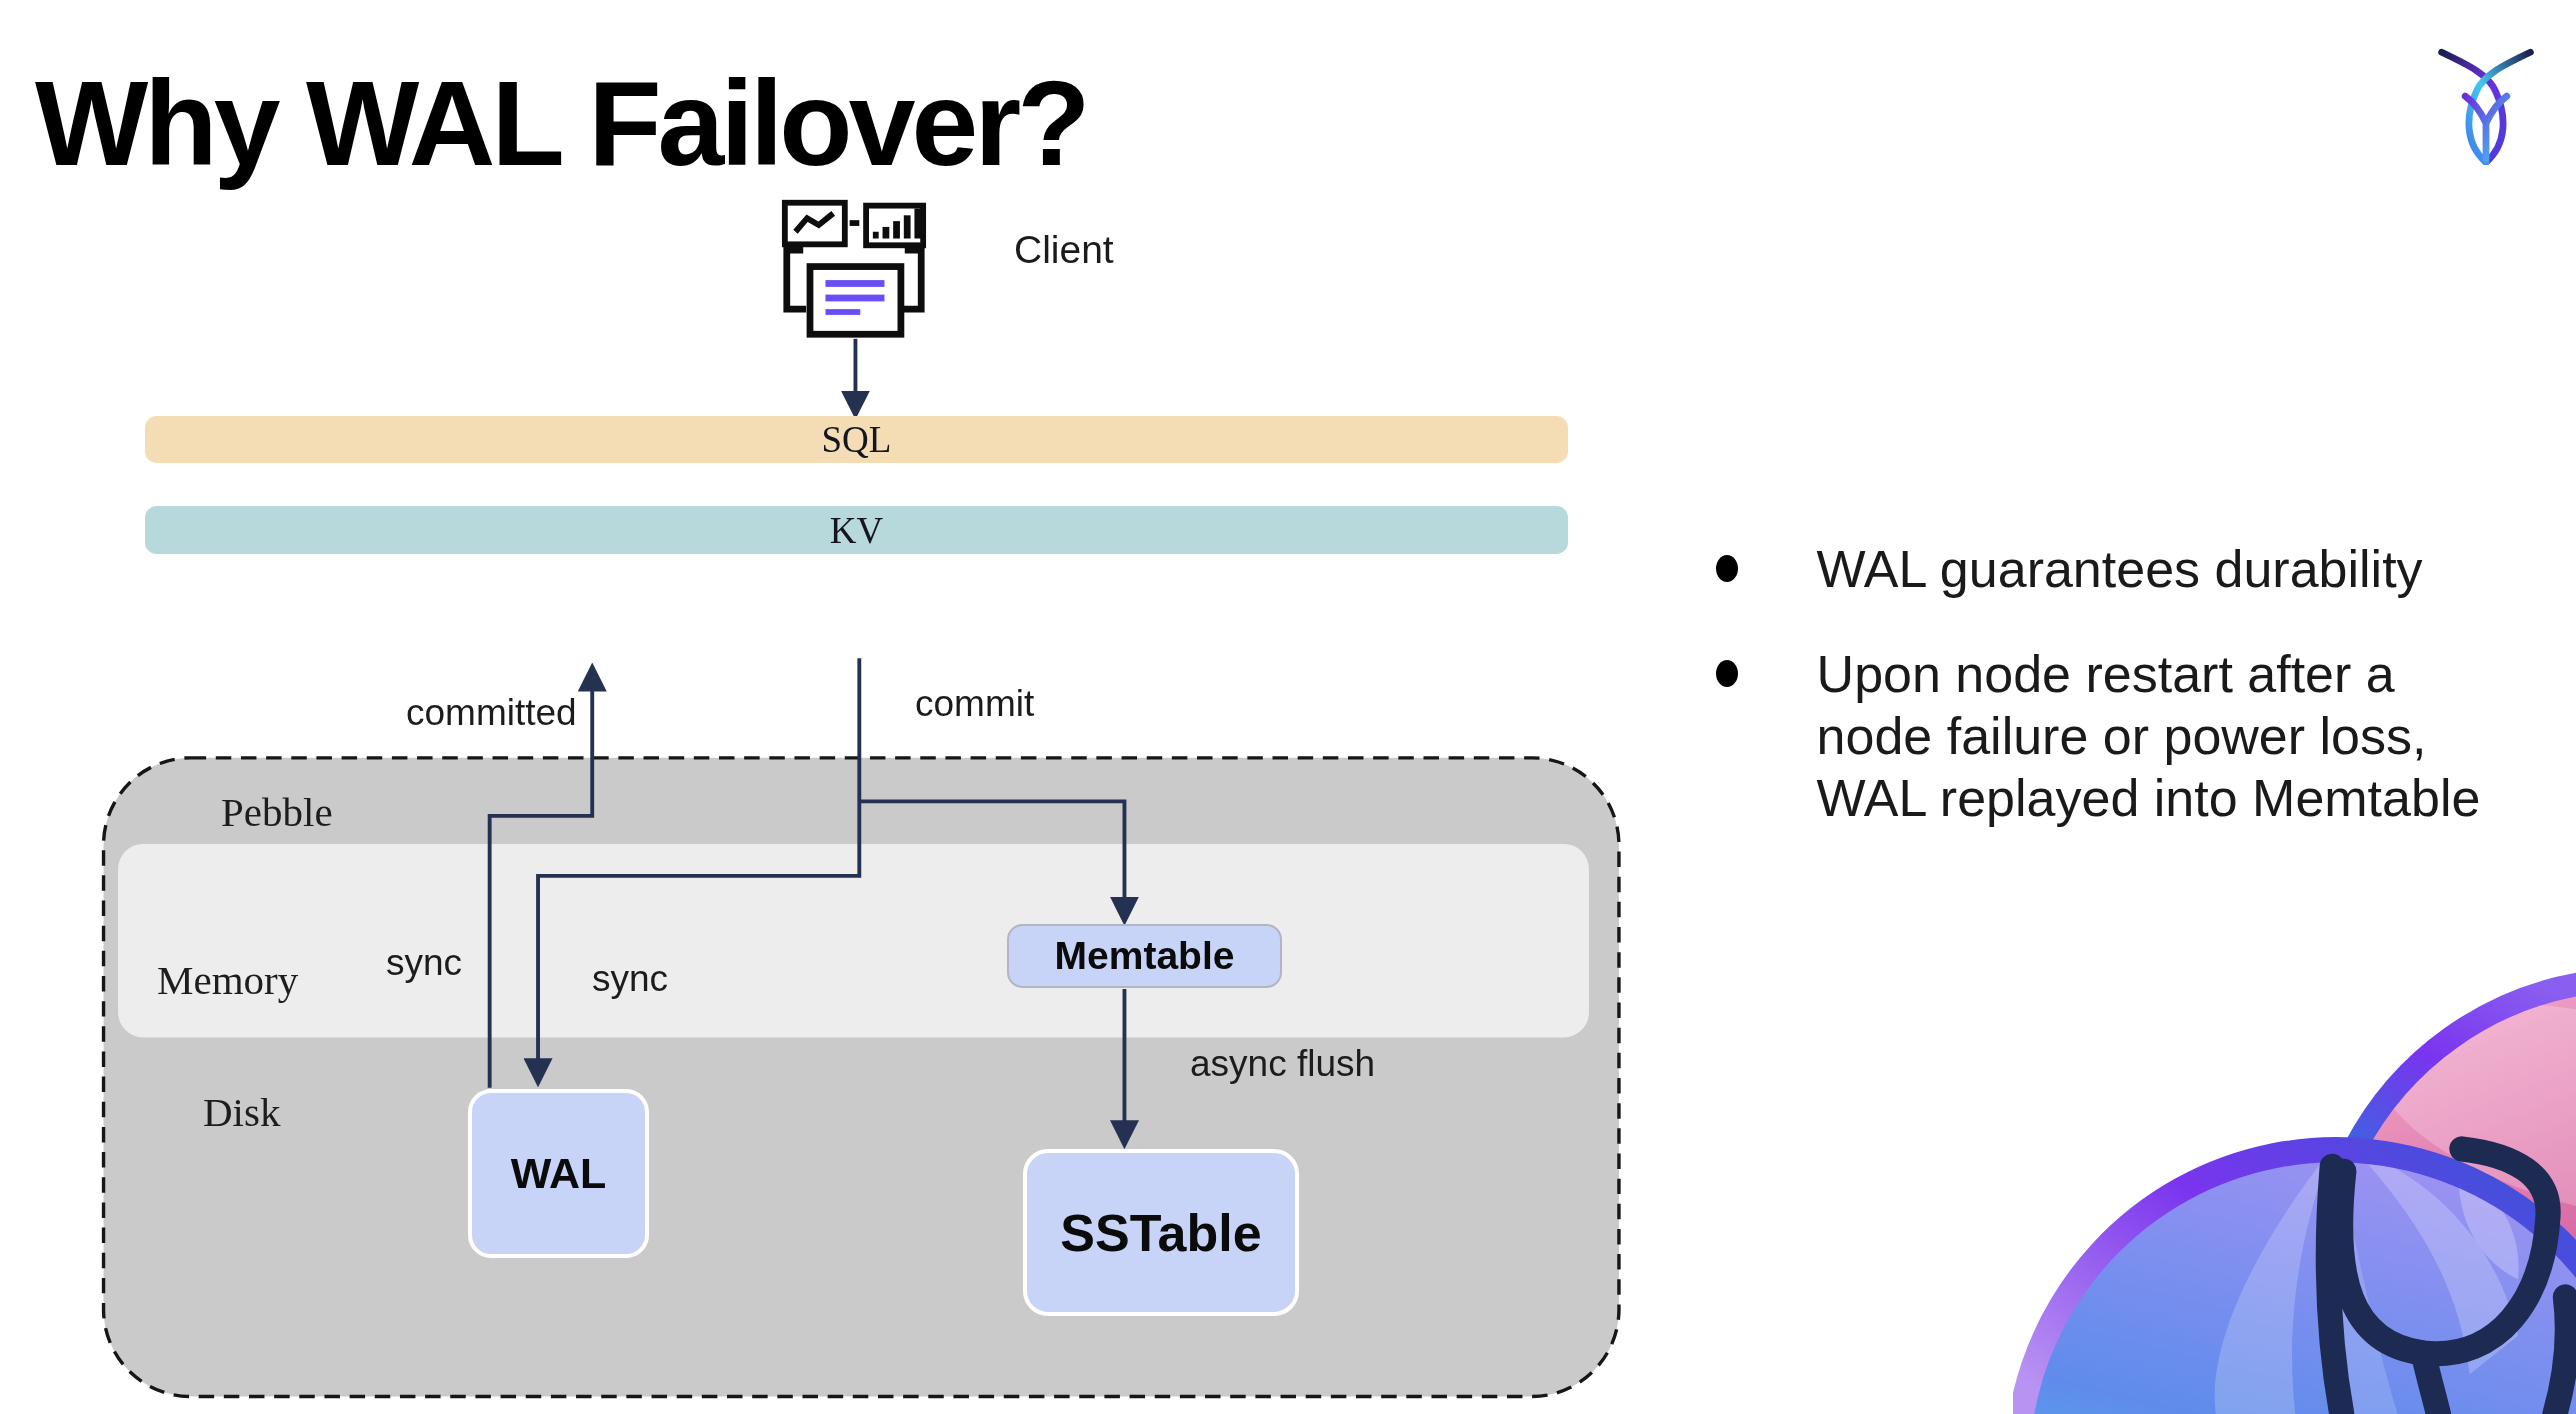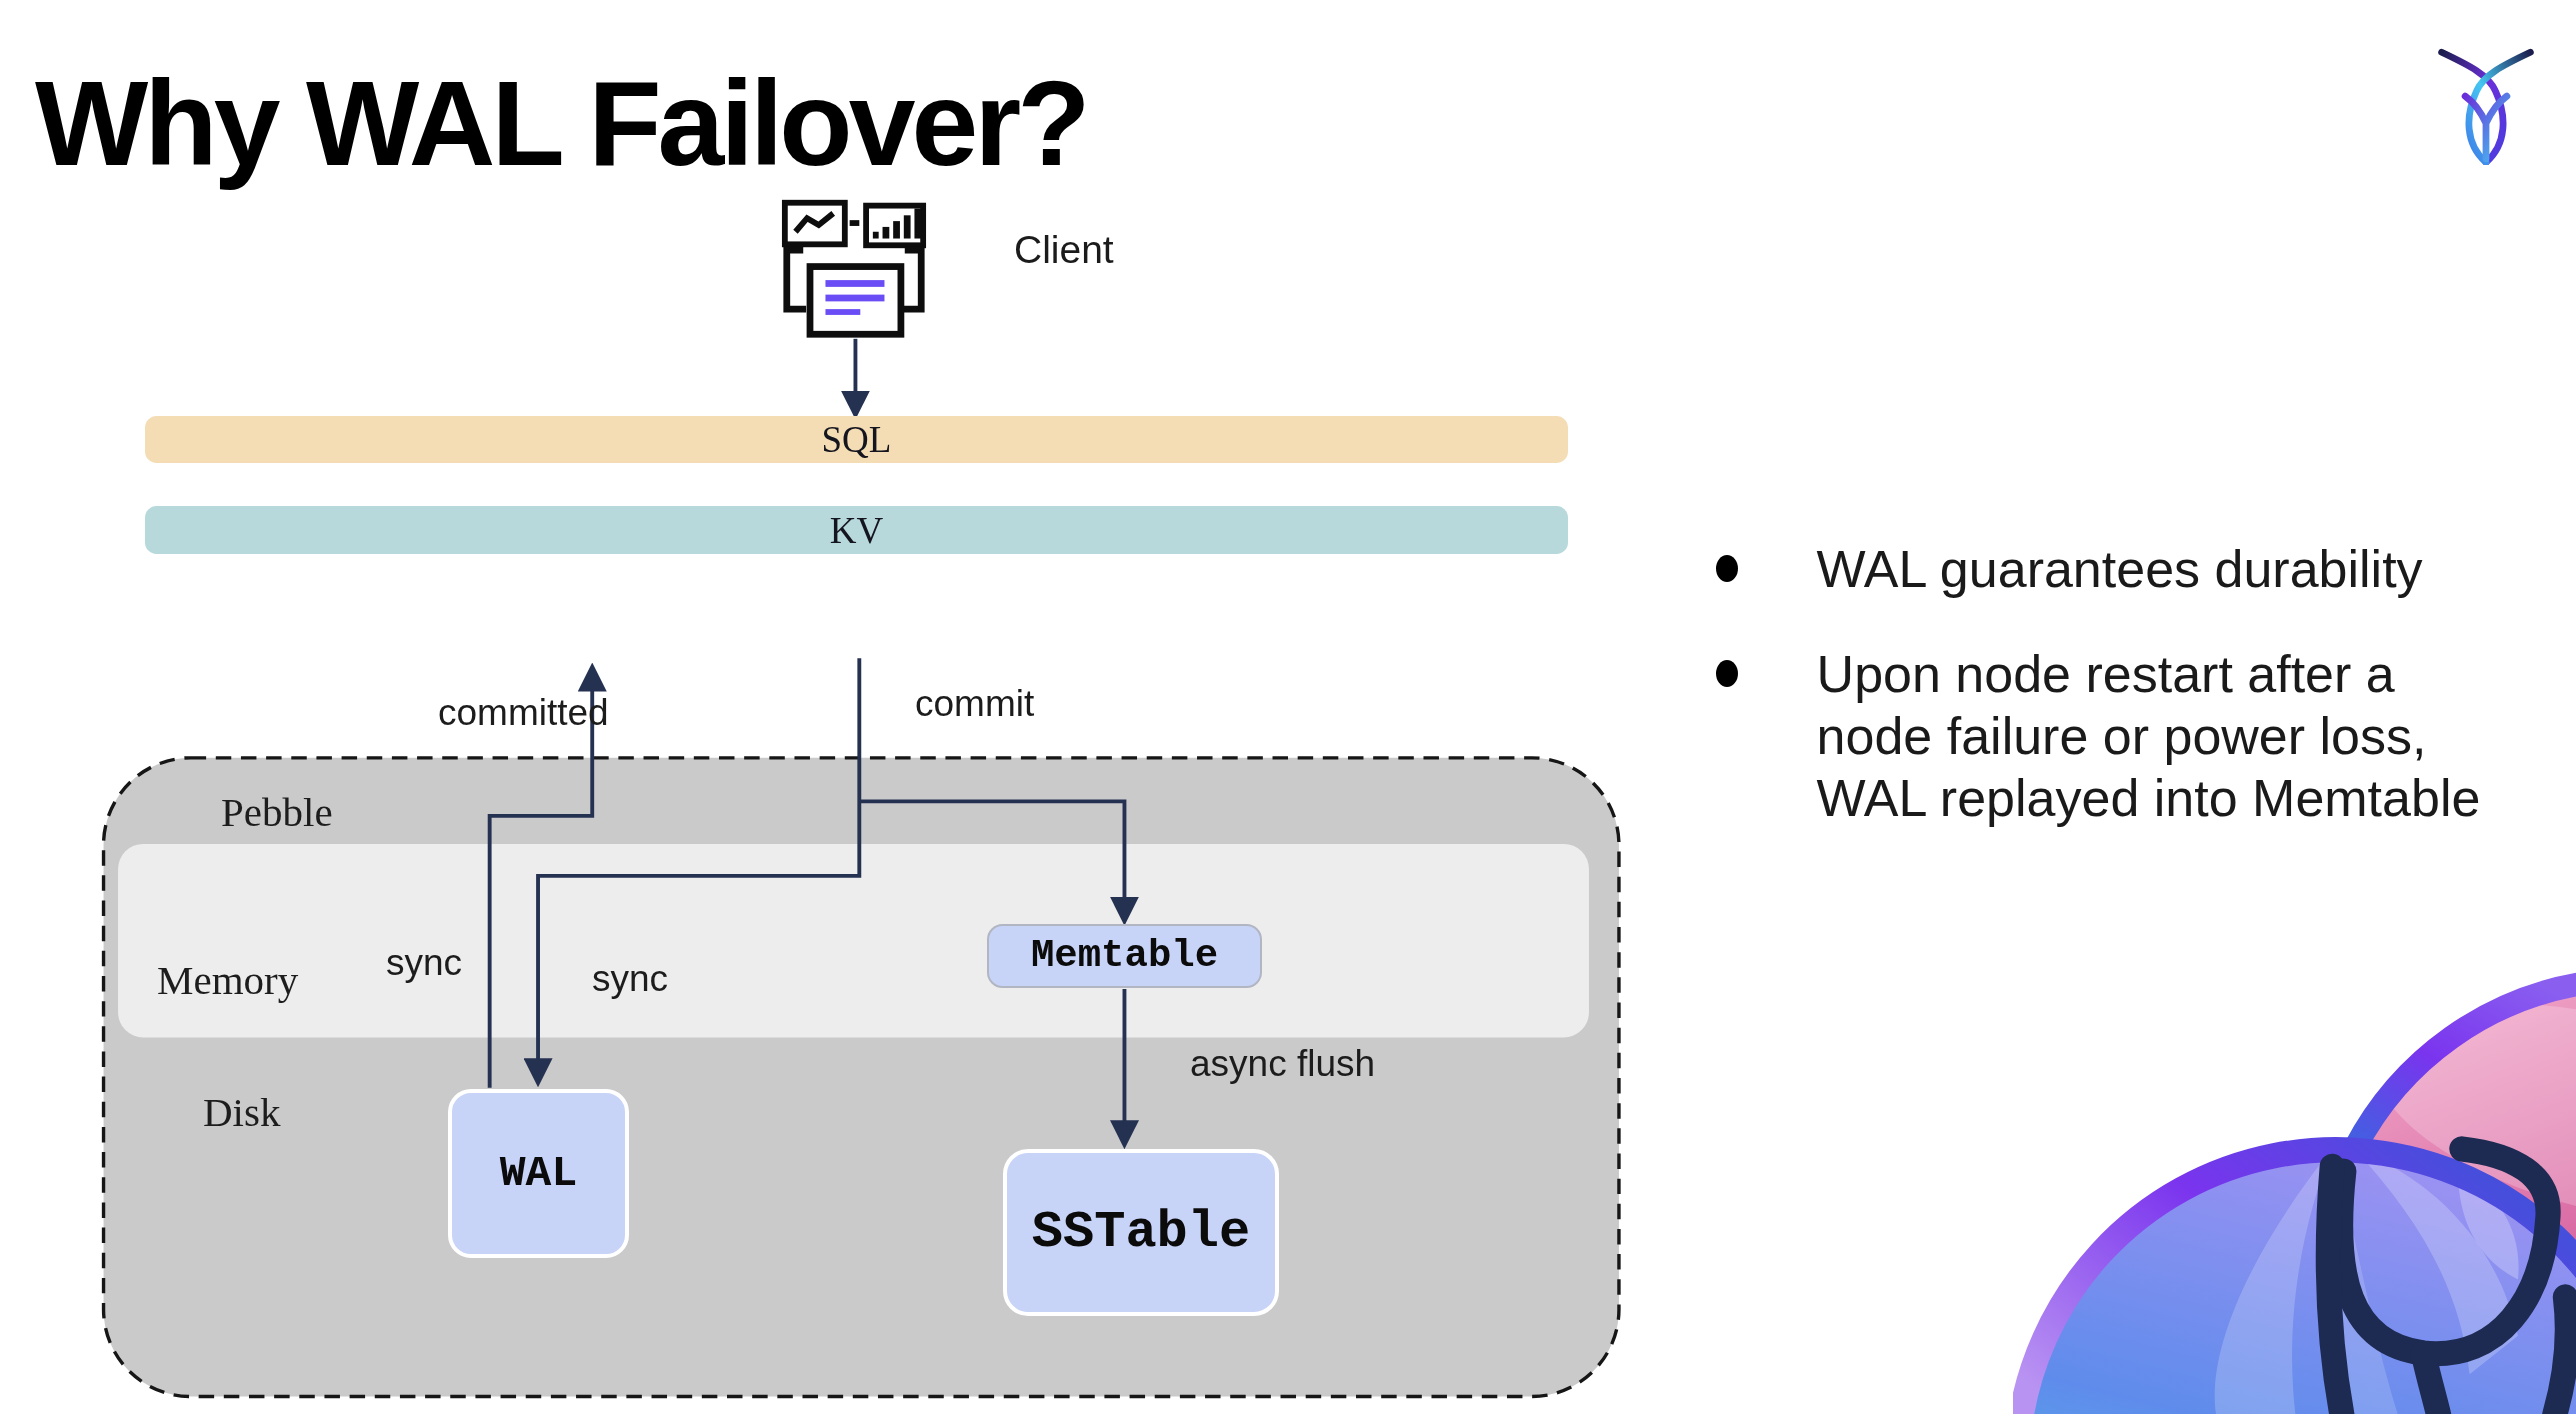--- a/index.html
+++ b/index.html
@@ -26,22 +26,23 @@
 
   
   .region-label{
     font-family:"Liberation Serif",serif;font-size:41px;color:#1d1d1d;line-height:1;
   }
 
   
   .node{
     background:var(--node-fill,#c7d3f7);
     display:flex;align-items:center;justify-content:center;
-    font-family:Liberation Mono, monospace;font-weight:bold;color:#0b0b0b;
+    font-family:Liberation Sans, sans-serif;font-weight:bold;color:#0b0b0b;
     box-sizing:border-box;
+    margin-left:20px;
   }
   .node.wal{left:448px;top:1089px;width:181px;height:169px;border:4.8px solid #fff;border-radius:23px;font-size:43px;}
   .node.memtable{left:987px;top:924px;width:275px;height:64px;border:2.9px solid #b2b6c2;border-radius:15.5px;font-size:39px;}
   .node.sstable{left:1003px;top:1149px;width:276px;height:167px;border:4.8px solid #fff;border-radius:25px;font-size:52px;}
 
   
   .edge-label{font-size:37px;color:#1c1c1c;line-height:1;white-space:nowrap;}
 
   .client-label{left:1014px;top:228px;font-size:39px;color:#1b1b1b;}
 
@@ -143,21 +144,21 @@
     <span>SQL</span>
   </div>
   <div class="abs bar kv">
     <span>KV</span>
   </div>
 
   <div class="abs region-label" style="left:221px;top:792px;">Pebble</div>
   <div class="abs region-label" style="left:157px;top:960px;">Memory</div>
   <div class="abs region-label" style="left:203px;top:1092px;">Disk</div>
 
-  <div class="abs edge-label" style="left:406px;top:694px;margin-left:32px;">committed</div>
+  <div class="abs edge-label" style="left:406px;top:694px;">committed</div>
   <div class="abs edge-label" style="left:915px;top:685px;">commit</div>
   <div class="abs edge-label" style="left:386px;top:944px;">sync</div>
   <div class="abs edge-label" style="left:592px;top:960px;">sync</div>
   <div class="abs edge-label" style="left:1190px;top:1045px;">async flush</div>
 
   <div class="abs node wal">
     <span>WAL</span>
   </div>
   <div class="abs node memtable">
     <span>Memtable</span>

